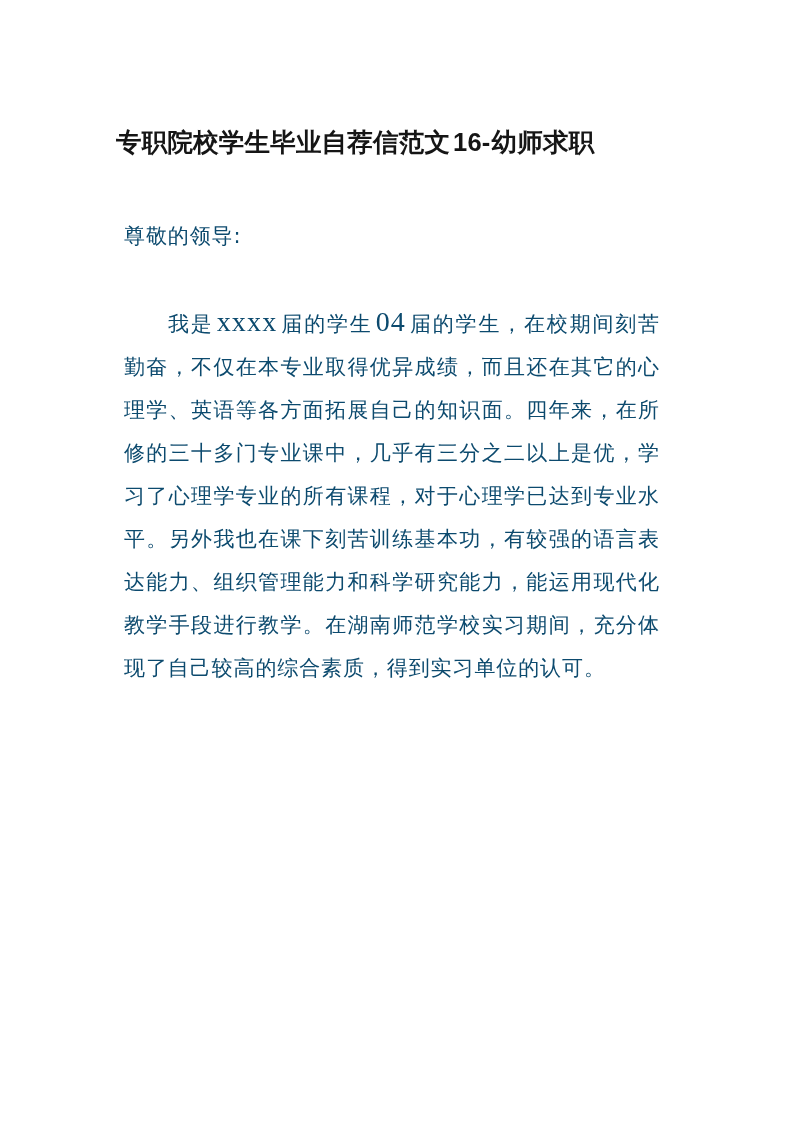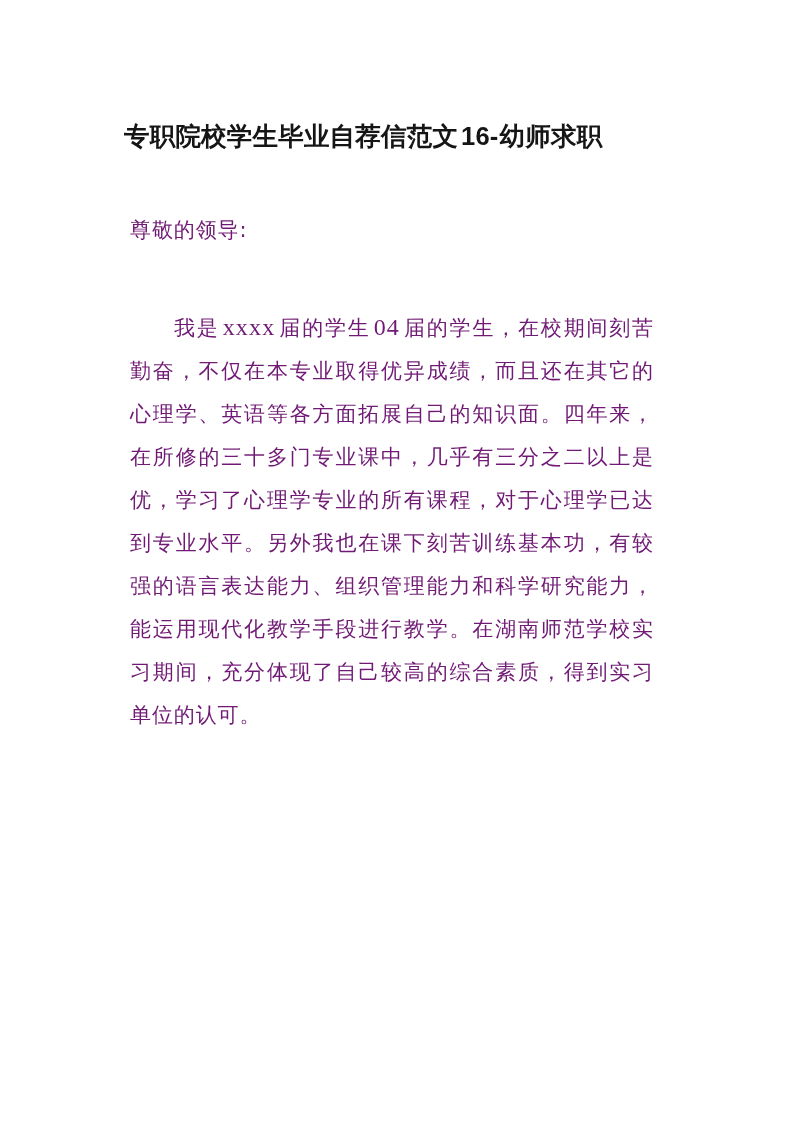--- a/index.html
+++ b/index.html
@@ -30,59 +30,59 @@
     top: 118px;
     width: 552px;
   }
 
   
   .doc-title {
     font-family: "DejaVu Sans", "Liberation Sans", sans-serif;
     font-size: 25.5px;
     font-weight: 700;
     color: #151515;
-    line-height: 36px;
+    line-height: 48px;
     letter-spacing: 0.2px;
-    margin: 0 0 0 8px;
+    margin: 0 0 0 0;
     white-space: nowrap;
   }
   .doc-title .lat {
     font-family: "Liberation Sans", "DejaVu Sans", sans-serif;
     font-weight: 700;
     padding: 0 1px 0 3px;
   }
 
   
   .para {
     font-family: "DejaVu Sans", "Liberation Sans", sans-serif;
     font-size: 21px;
     font-weight: 400;
-    color: #701a75;
+    color: #0c4a6e;
     line-height: 43px;
     letter-spacing: 0.9px;
     text-align: justify;
     text-justify: inter-character;
-    margin: 14px;
+    margin: 8px;
     word-break: break-all;
   }
   .para.indent {
     text-indent: 44px;
   }
   .para.flush {
     text-indent: 0;
   }
   .gap-greeting   { height: 8px; }
   .gap-para       { height: 9px; }
   .gap-title      { height: 41px; }
 
   .lat-body {
     font-family: "Liberation Serif", "DejaVu Serif", serif;
     letter-spacing: 1.2px;
     padding: 0 3px;
-    font-size: 24px;
+    font-size: 28px;
   }
 </style>
 </head>
 <body>
 
 <div class="page">
   <div class="content">
 
     <h1 class="doc-title"><span>专职院校学生毕业自荐信范文</span><span class="lat">16-</span><span>幼师求职</span></h1>
 

